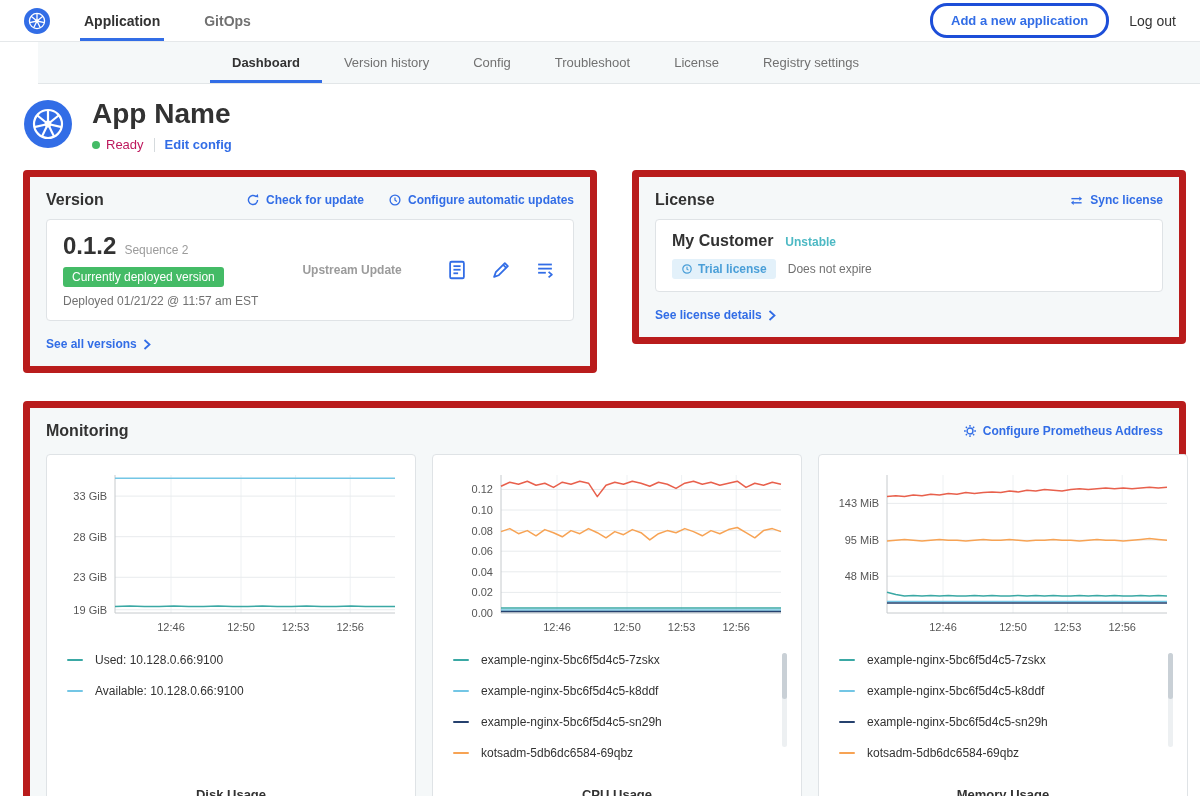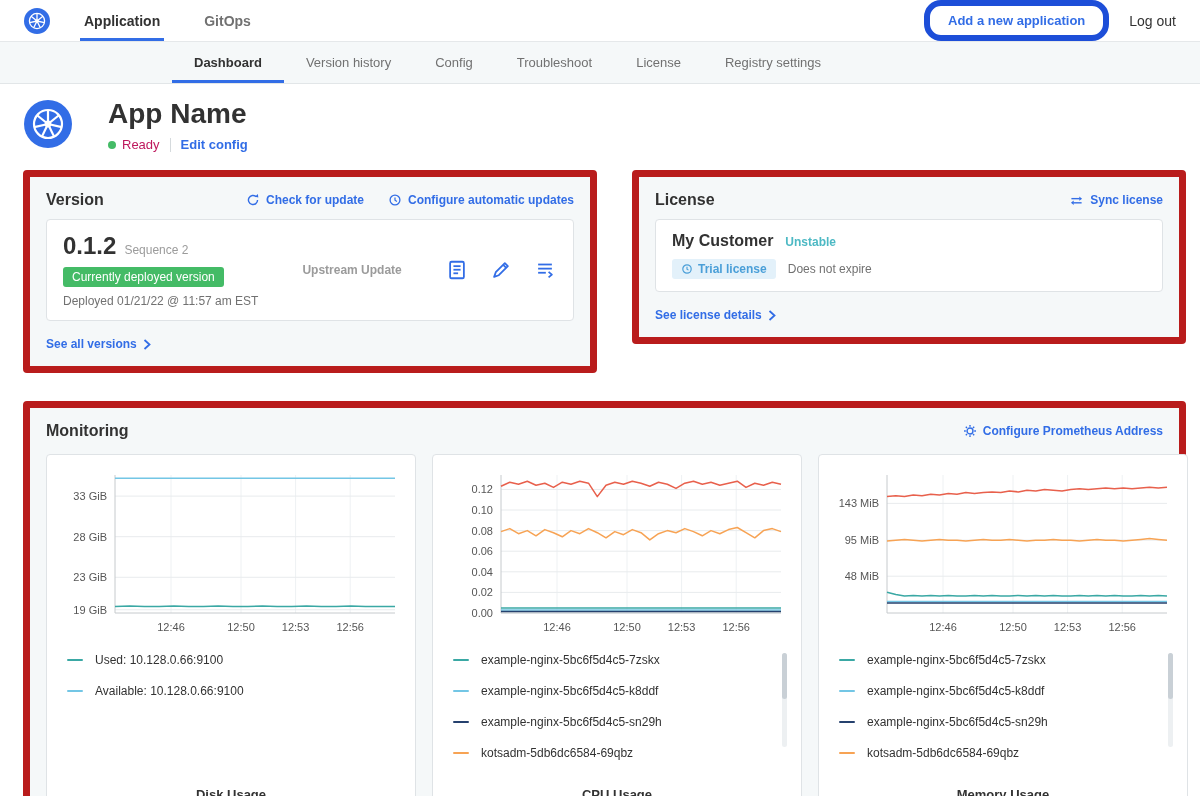--- a/index.html
+++ b/index.html
@@ -12,31 +12,31 @@
   
   .topnav { height:42px; display:flex; align-items:center; padding:0 24px;
             border-bottom:1px solid #e5e8ea; background:#fff; }
   .logo-sm { width:26px; height:26px; flex:none; }
   .topnav-tabs { display:flex; height:100%; margin-left:30px; }
   .topnav-tab { height:100%; display:flex; align-items:center; padding:3px 4px 0;
                 margin-right:36px; font-size:14px; font-weight:700; color:#717171;
                 border-bottom:3px solid transparent; cursor:pointer; }
   .topnav-tab.active { color:#323232; border-bottom-color:#326de6; }
   .topnav-right { margin-left:auto; display:flex; align-items:center; gap:20px; }
-  .pill-btn { border:6px solid #1d4ed8; color:#326de6; background:#fff;
+  .pill-btn { border:3px solid #1d4ed8; color:#326de6; background:#fff;
               border-radius:17px; padding:7px 18px; font-size:13px; font-weight:700; cursor:pointer; }
   .logout { font-size:14px; color:#323232; cursor:pointer; }
   
   .subnav { height:42px; background:#f5f8f9; border-bottom:1px solid #e2e6e8;
-            display:flex; padding-left:172px; }
+            display:flex; padding-left:172px;margin-left:38px; }
   .subnav-tab { height:100%; display:flex; align-items:center; padding:3px 22px 0;
                 font-size:13px; color:#717171; border-bottom:3px solid transparent; cursor:pointer; }
   .subnav-tab.active { color:#323232; font-weight:700; border-bottom-color:#326de6; }
   
-  .app-header { display:flex; padding:14px 24px 18px; align-items:flex-start; gap:36px; }
+  .app-header { display:flex; padding:14px 24px 18px; align-items:flex-start; gap:20px; }
   .logo-lg { width:48px; height:48px; flex:none; margin-top:2px; }
   .app-name { font-size:28px; font-weight:700; color:#323232; }
   .app-status-row { display:flex; align-items:center; margin-top:7px; font-size:13px; }
   .status-dot { width:8px; height:8px; border-radius:50%; background:#44bb66; margin-right:6px; }
   .status-text { color:#be185d; }
   .vdiv { width:1px; height:14px; background:#d5dadd; margin:0 10px; }
   .link { color:#326de6; font-weight:700; font-size:12px; cursor:pointer;
           display:inline-flex; align-items:center; gap:6px; }
   .link.md { font-size:13px; }
   

